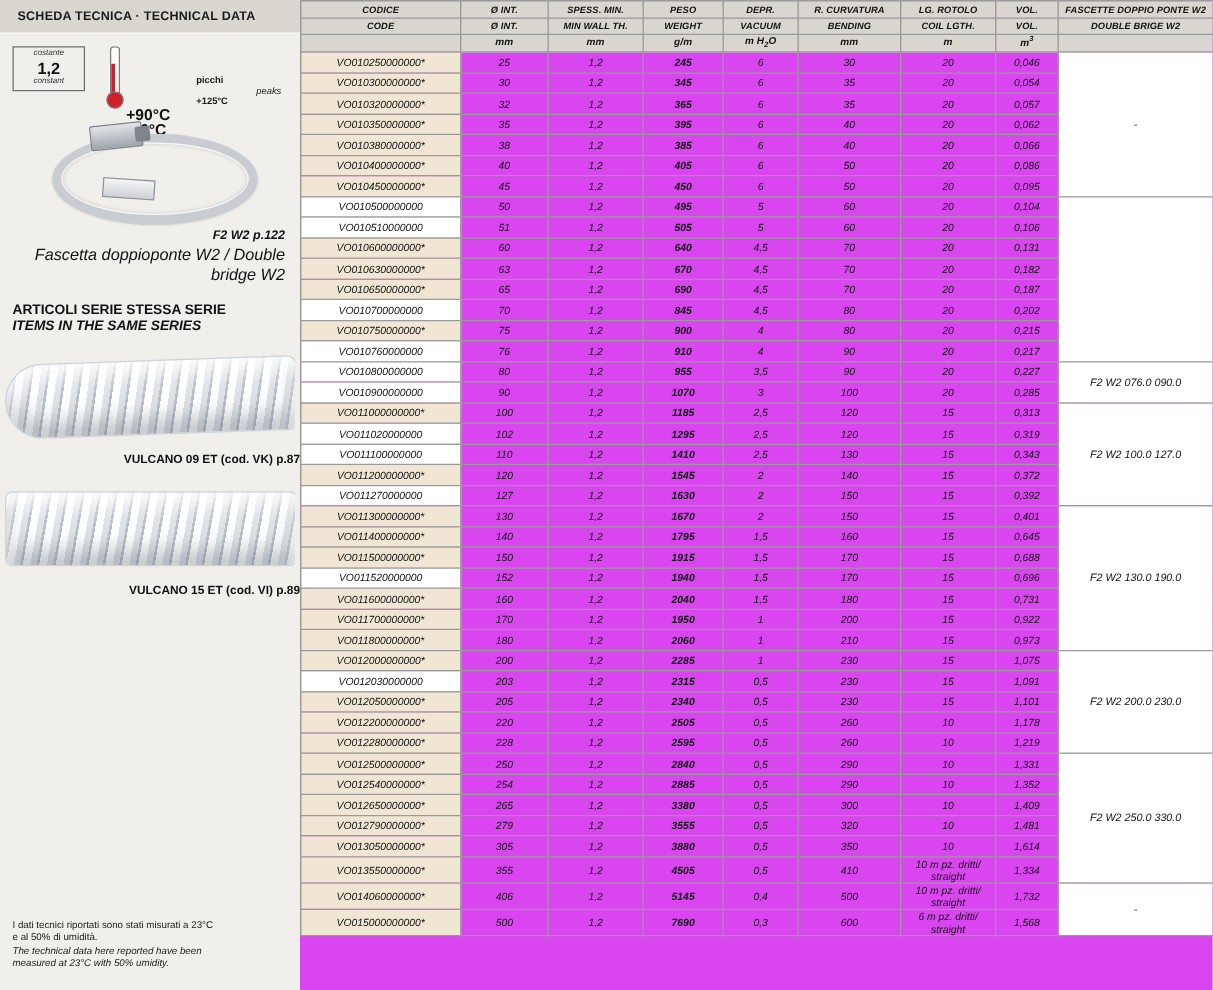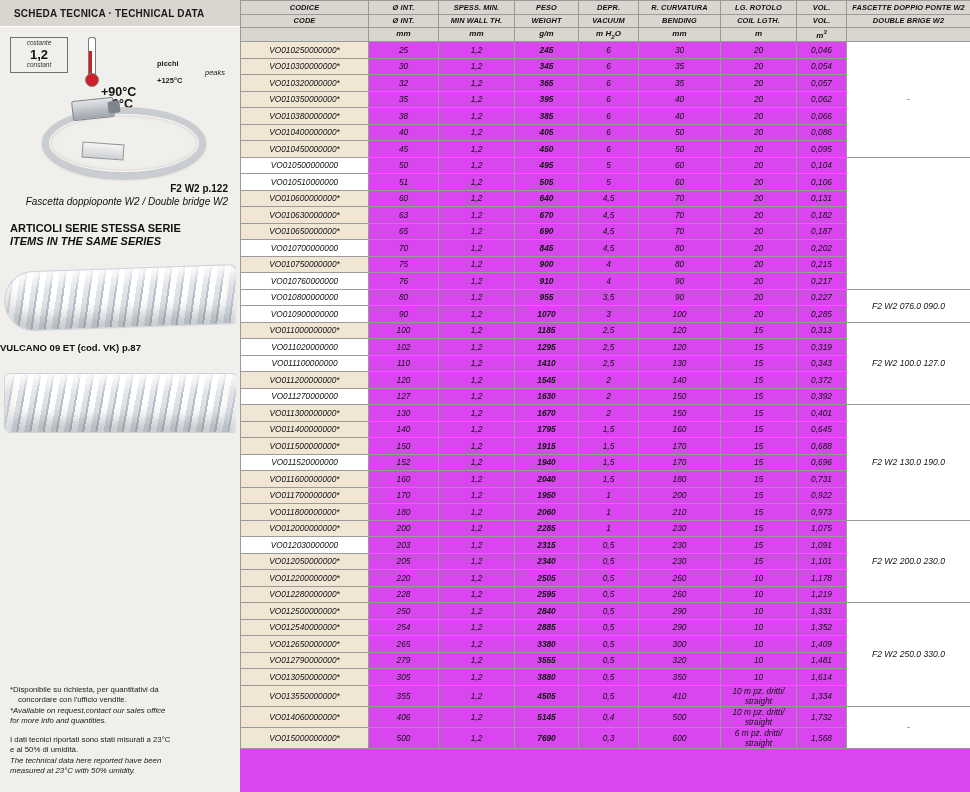--- a/index.html
+++ b/index.html
@@ -195,22 +195,22 @@
     text-align: center;
     line-height: 14px;
     transform: rotate(4deg);
   }
 
   .clamp-caption {
     text-align: right;
     padding: 4px 12px 0 0;
     line-height: 1.25;
   }
-  .clamp-caption .t1 { font-size: 10px; font-weight: bold; }
-  .clamp-caption .t2 { font-size: 10px; font-style: italic; }
+  .clamp-caption .t1 { font-size: 10px; font-weight: bold; font-style: italic; }
+  .clamp-caption .t2 { font-size: 13px; font-style: italic; }
 
   .series-title {
     padding: 14px 0 0 10px;
     line-height: 1.2;
   }
   .series-title .l1 { font-size: 11px; font-weight: bold; }
   .series-title .l2 { font-size: 11px; font-weight: bold; font-style: italic; }
 
   .hose {
     margin: 6px 0 0 4px;
@@ -232,21 +232,21 @@
         #b9c0c8 8px, #b9c0c8 10px,
         #ffffff 10px, #ffffff 13px);
     box-shadow: inset 0 10px 16px rgba(255,255,255,.9), inset 0 -12px 18px rgba(80,90,100,.35);
     border: 1px solid #cfd4da;
   }
   .hose.curve .body {
     border-radius: 40px 10px 10px 40px;
     transform: rotate(-2deg);
   }
   .hose-caption {
-    text-align: left;
+    text-align: right;
     font-size: 9.5px;
     font-weight: bold;
     padding-top: 2px;
   }
 
   .footnotes {
     position: absolute;
     left: 10px;
     bottom: 8px;
     width: 218px;
@@ -360,28 +360,23 @@
       </div>
 
       <div class="hose curve">
           <div class="body"></div>
         </div>
       <div class="hose-caption">VULCANO 09 ET (cod. VK) p.87</div>
 
       <div class="hose">
           <div class="body"></div>
         </div>
+      <div class="hose-caption">VULCANO 15 ET (cod. VI) p.89</div>
 
       <div class="footnotes">
-        <p>
-          <span>*Disponibile su richiesta, per quantitativi da</span><br>
-          <span class="ind">concordare con l'ufficio vendite.</span>
-          <span class="it">*Available on request,contact our sales office</span><br>
-          <span class="it">for more info and quantities.</span>
-        </p>
         <p>
           <span>I dati tecnici riportati sono stati misurati a 23°C</span><br>
           <span>e al 50% di umidità.</span><br>
           <span class="it">The technical data here reported have been</span><br>
           <span class="it">measured at 23°C with 50% umidity.</span>
         </p>
       </div>
 
     </div>
   </div>

